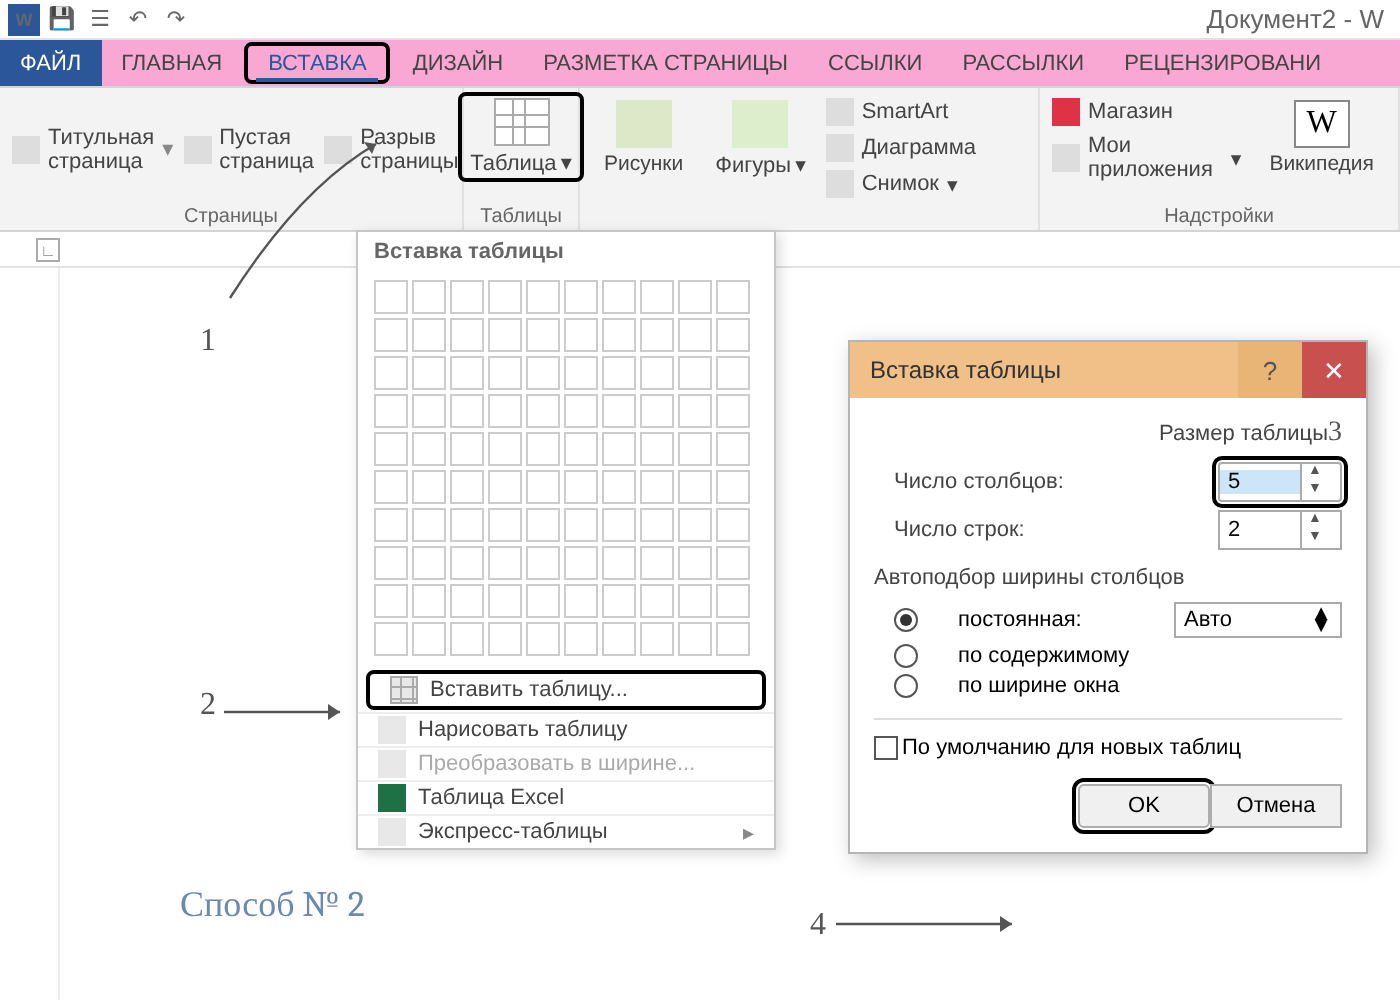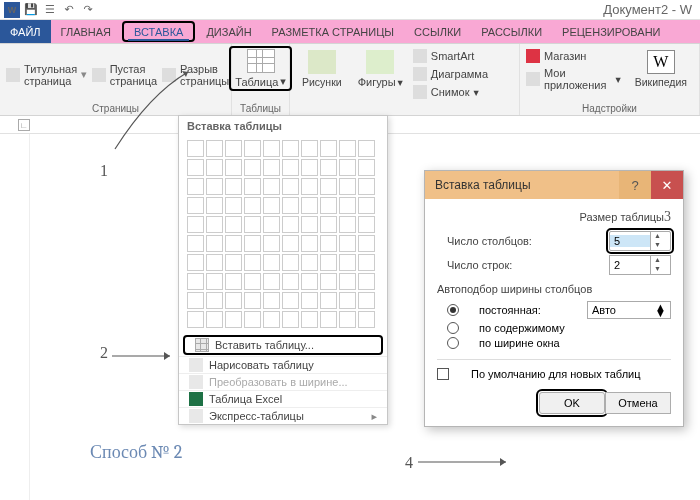--- a/index.html
+++ b/index.html
@@ -60,21 +60,21 @@
 .spinner{display:flex;align-items:center;border:1px solid #aaa;width:62px;height:20px}
 .spinner input{border:0;width:40px;padding:0 4px;font-size:11px;outline:none}
 .spinner.hl input{background:#cde6f7}
 .spin-btns{display:flex;flex-direction:column;width:14px;border-left:1px solid #aaa}
 .spin-btns span{height:9px;font-size:7px;text-align:center;line-height:8px;color:#555}
 .spinner.boxed{outline:2px solid #000;outline-offset:1px;border-radius:2px}
 .radio-row{display:flex;align-items:center;margin:3px 0 3px 10px;gap:20px}
 .radio{width:12px;height:12px;border:1px solid #555;border-radius:50%;display:flex;align-items:center;justify-content:center}
 .radio.on::after{content:"";width:6px;height:6px;background:#333;border-radius:50%}
 .combo{margin-left:auto;width:84px;height:18px;border:1px solid #aaa;padding:0 4px;font-size:11px;display:flex;align-items:center;justify-content:space-between}
-.chk-row{display:flex;align-items:center;gap:22px;margin-top:10px;border-top:1px solid #ddd;padding-top:8px}
+.chk-row{display:flex;align-items:center;gap:2px;margin-top:10px;border-top:1px solid #ddd;padding-top:8px}
 .chk{width:12px;height:12px;border:1px solid #555}
 .dlg-btns{display:flex;justify-content:flex-end;margin-top:12px}
 .dlg-btn{min-width:66px;height:22px;border:1px solid #adadad;background:#f0f0f0;display:flex;align-items:center;justify-content:center;font-size:11px}
 .dlg-btn.boxed{outline:2px solid #000;outline-offset:1px;border-radius:3px}
 .caption{position:absolute;left:90px;top:442px;font-family:Cambria,serif;font-size:18px;color:#6b89b3}
 </style>
 </head>
 <body>
 
 <div class="titlebar">

